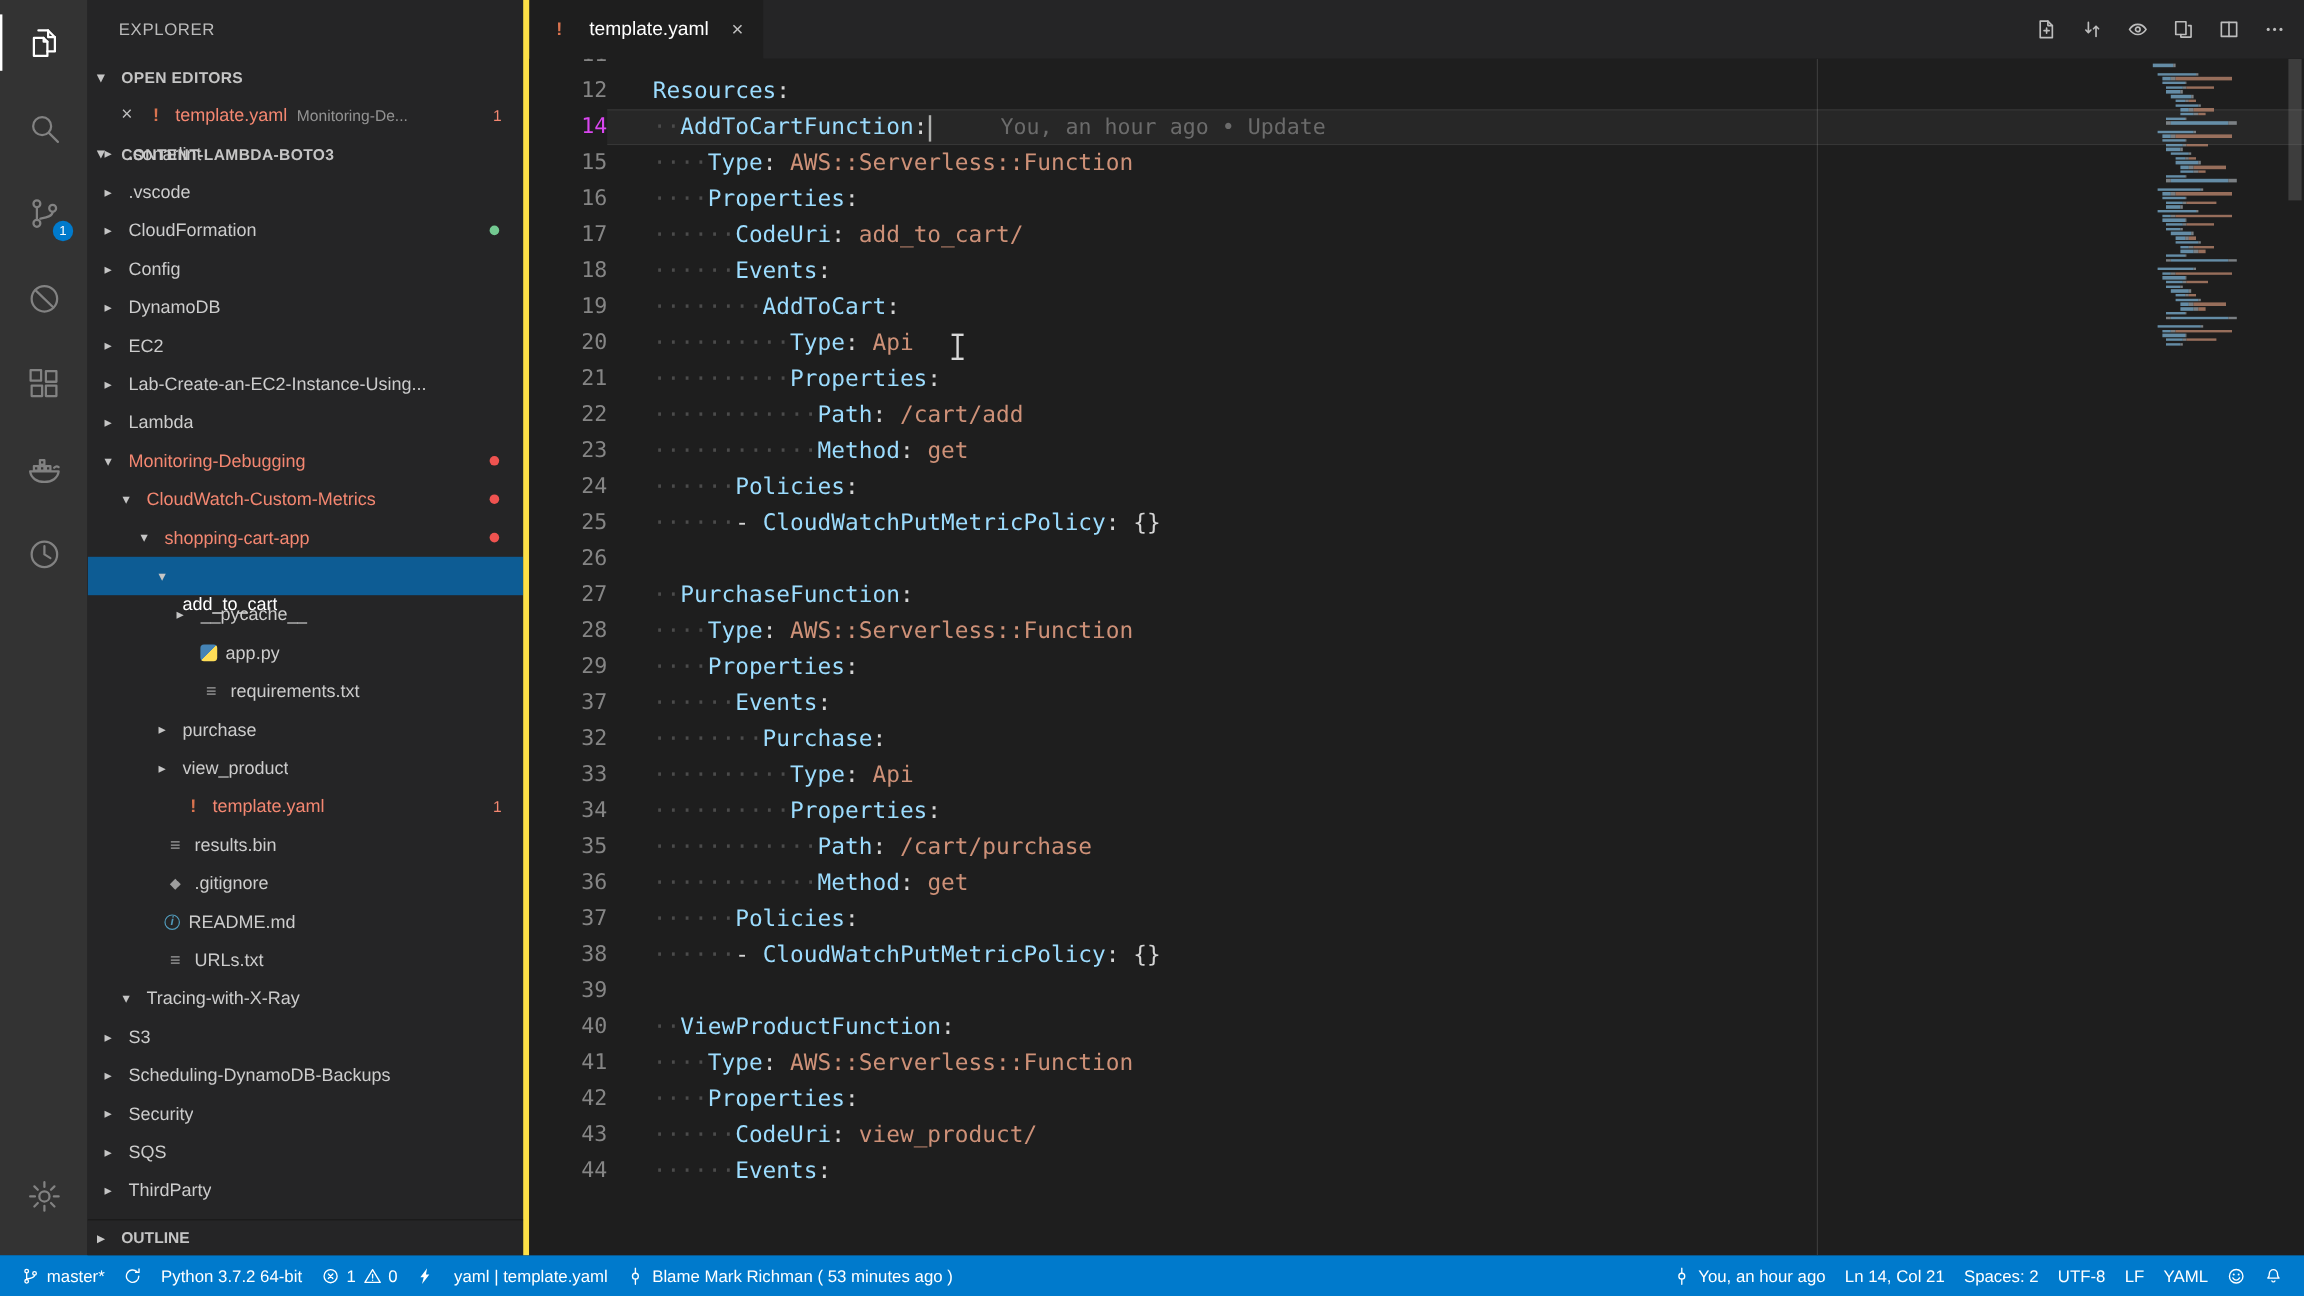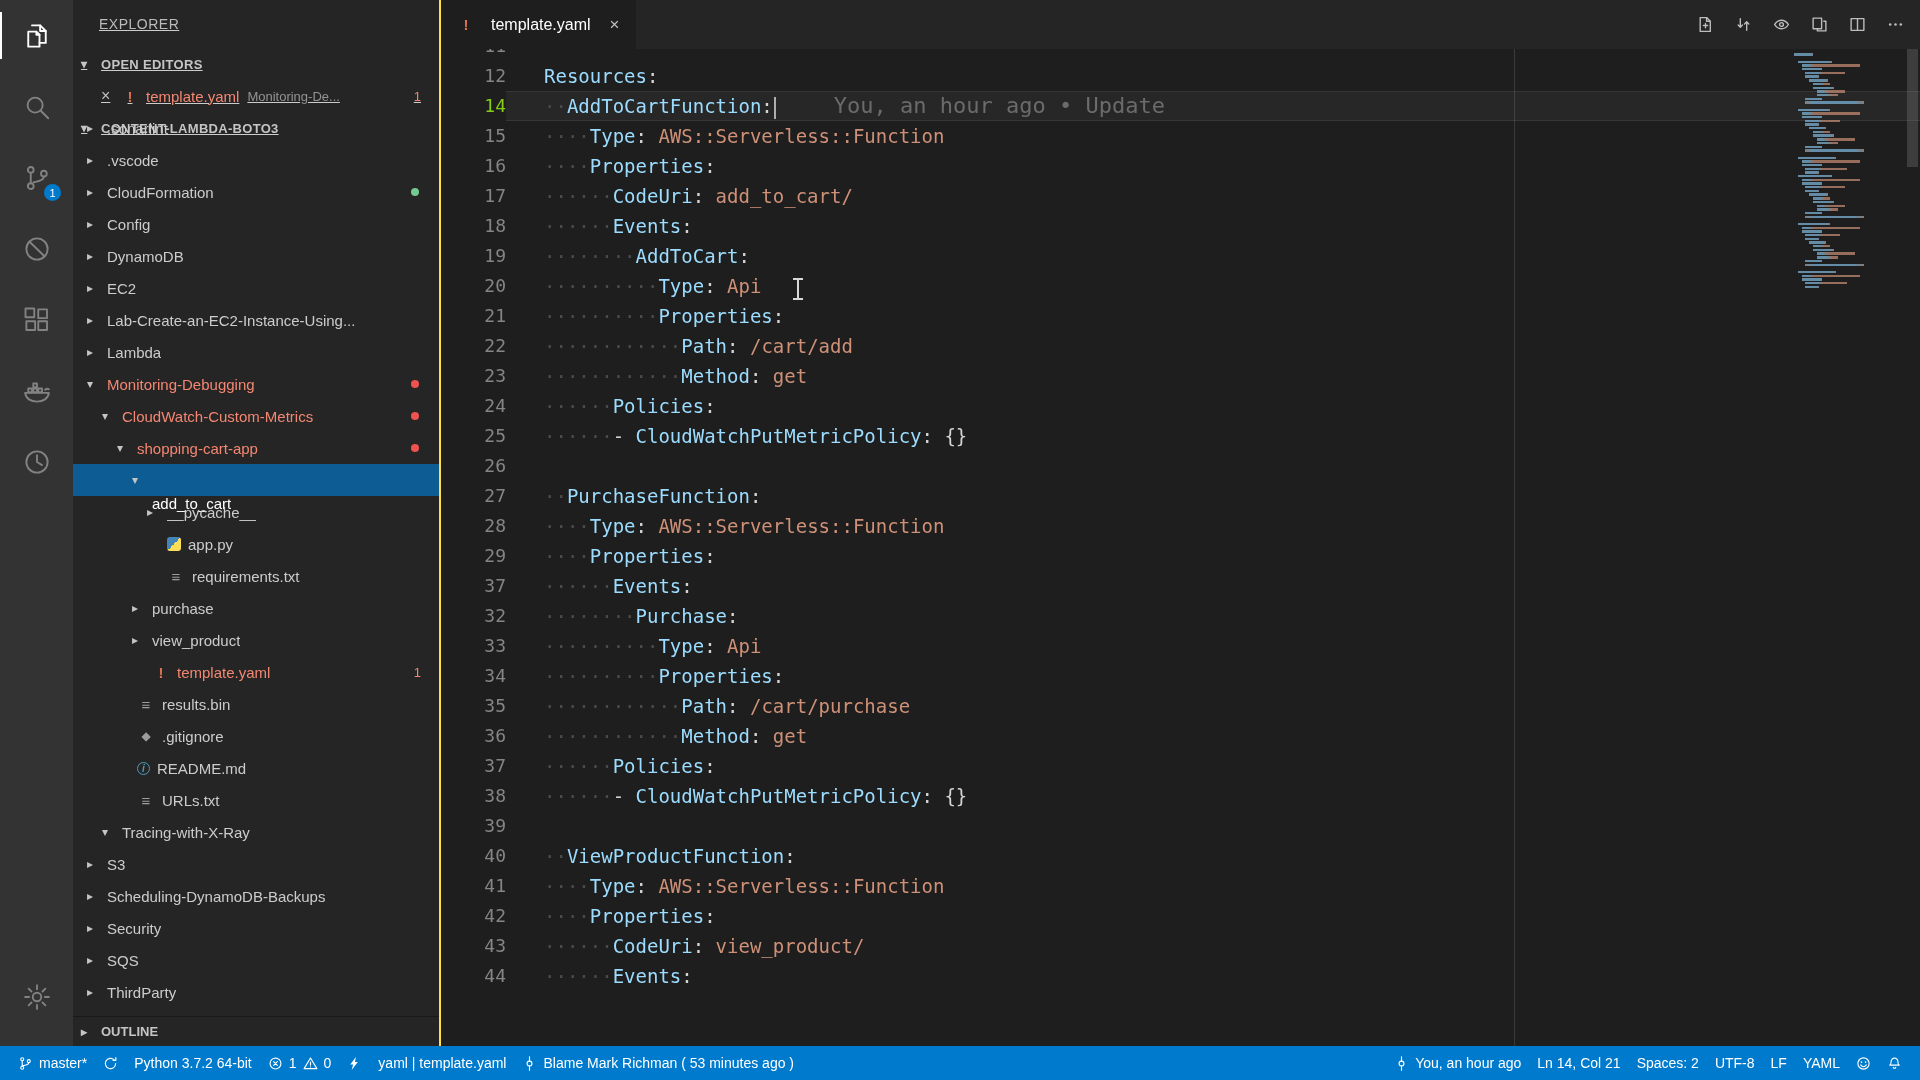--- a/index.html
+++ b/index.html
@@ -15,21 +15,21 @@
   .ab-item{width:73px;height:71px;display:flex;align-items:center;justify-content:center;
            position:relative;color:#828282;cursor:pointer;}
   .ab-item.active{color:#ffffff;}
   .ab-item.active::before{content:"";position:absolute;left:0;top:12px;bottom:12px;width:2px;background:#fff;}
   .ab-item svg{width:30px;height:30px;}
   .ab-badge{position:absolute;right:12px;bottom:12px;min-width:17px;height:17px;border-radius:9px;
             background:#007acc;color:#fff;font-size:11px;display:flex;align-items:center;justify-content:center;}
   svg{fill:none;stroke:currentColor;stroke-width:1.5;stroke-linecap:round;stroke-linejoin:round;display:block;}
 
   
-  .sidebar{width:368px;background:#252526;flex:none;position:relative;overflow:hidden;border-right:2px solid #fde047;text-decoration:underline;}
+  .sidebar{width:368px;background:#252526;flex:none;position:relative;overflow:hidden;border-right:5px solid #fde047;}
   .sb-title{height:48px;display:flex;align-items:center;padding-left:26px;font-size:14px;color:#bbbbbb;letter-spacing:.5px;}
   .sect{height:32px;display:flex;align-items:center;font-weight:700;font-size:13px;color:#c5c5c5;
         padding-left:8px;letter-spacing:.3px;cursor:pointer;}
   .twisty{width:20px;flex:none;color:#c5c5c5;font-size:12px;}
   .oe{height:32px;display:flex;align-items:center;padding-left:28px;font-size:15px;cursor:pointer;}
   .oe-close{width:20px;color:#c0c0c0;font-size:16px;flex:none;}
   .oe-name{color:#f48771;}
   .oe-desc{color:#939393;font-size:13px;margin-left:8px;white-space:nowrap;overflow:hidden;text-overflow:ellipsis;max-width:120px;}
   .oe-badge{margin-left:auto;margin-right:18px;color:#f48771;font-size:13px;}
   .ficon{width:18px;height:18px;display:inline-flex;align-items:center;justify-content:center;
@@ -63,29 +63,29 @@
   .ea{cursor:pointer;}
   .ea svg{width:17px;height:17px;stroke-width:1.3;}
 
   .editor{flex:1;position:relative;overflow:hidden;background:#1e1e1e;
           font-family:"DejaVu Sans Mono",monospace;font-size:19px;}
   .ruler{position:absolute;left:1073px;top:0;bottom:0;width:1px;background:#3a3a3a;}
   .code{position:absolute;top:-18px;left:0;right:0;}
   .cline{display:flex;height:30px;line-height:30px;justify-content:flex-end;}
   .lnum{width:65px;text-align:right;color:#858585;flex:none;font-size:18px;}
   .ltext{flex:1;padding-left:38px;white-space:pre;position:relative;}
-  .cline.current .lnum{color:#84cc16;}
+  .cline.current .lnum{color:#d946ef;}
   .cline.current .ltext{background:rgba(255,255,255,0.045);
         box-shadow:inset 0 1px 0 rgba(255,255,255,0.07),inset 0 -1px 0 rgba(255,255,255,0.07);}
   .tk-k{color:#9cdcfe;}
   .tk-v{color:#ce9178;}
   .tk-p{color:#d4d4d4;}
   .tk-w{color:#4b4b4b;}
   .caret{display:inline-block;width:2px;height:22px;background:#aeafad;vertical-align:middle;margin-left:1px;}
-  .blame{color:#6b6b6b;margin-left:58px;font-size:22px;}
+  .blame{color:#6b6b6b;margin-left:58px;font-size:18px;}
 
   .minimap{position:absolute;top:0;right:22px;width:110px;bottom:0;overflow:hidden;}
   .mm-line{height:3.7px;display:flex;align-items:center;}
   .mm-tk{height:2.4px;flex:none;opacity:.75;}
   .mm-k{background:#7cb2d4;}
   .mm-v{background:#c08a70;}
   .mm-p{background:#9aa0a6;}
   .scrollbar{position:absolute;top:0;right:0;width:15px;bottom:0;cursor:pointer;}
   .thumb{position:absolute;top:0;left:2px;width:11px;height:118px;background:rgba(121,121,121,0.35);}
 

